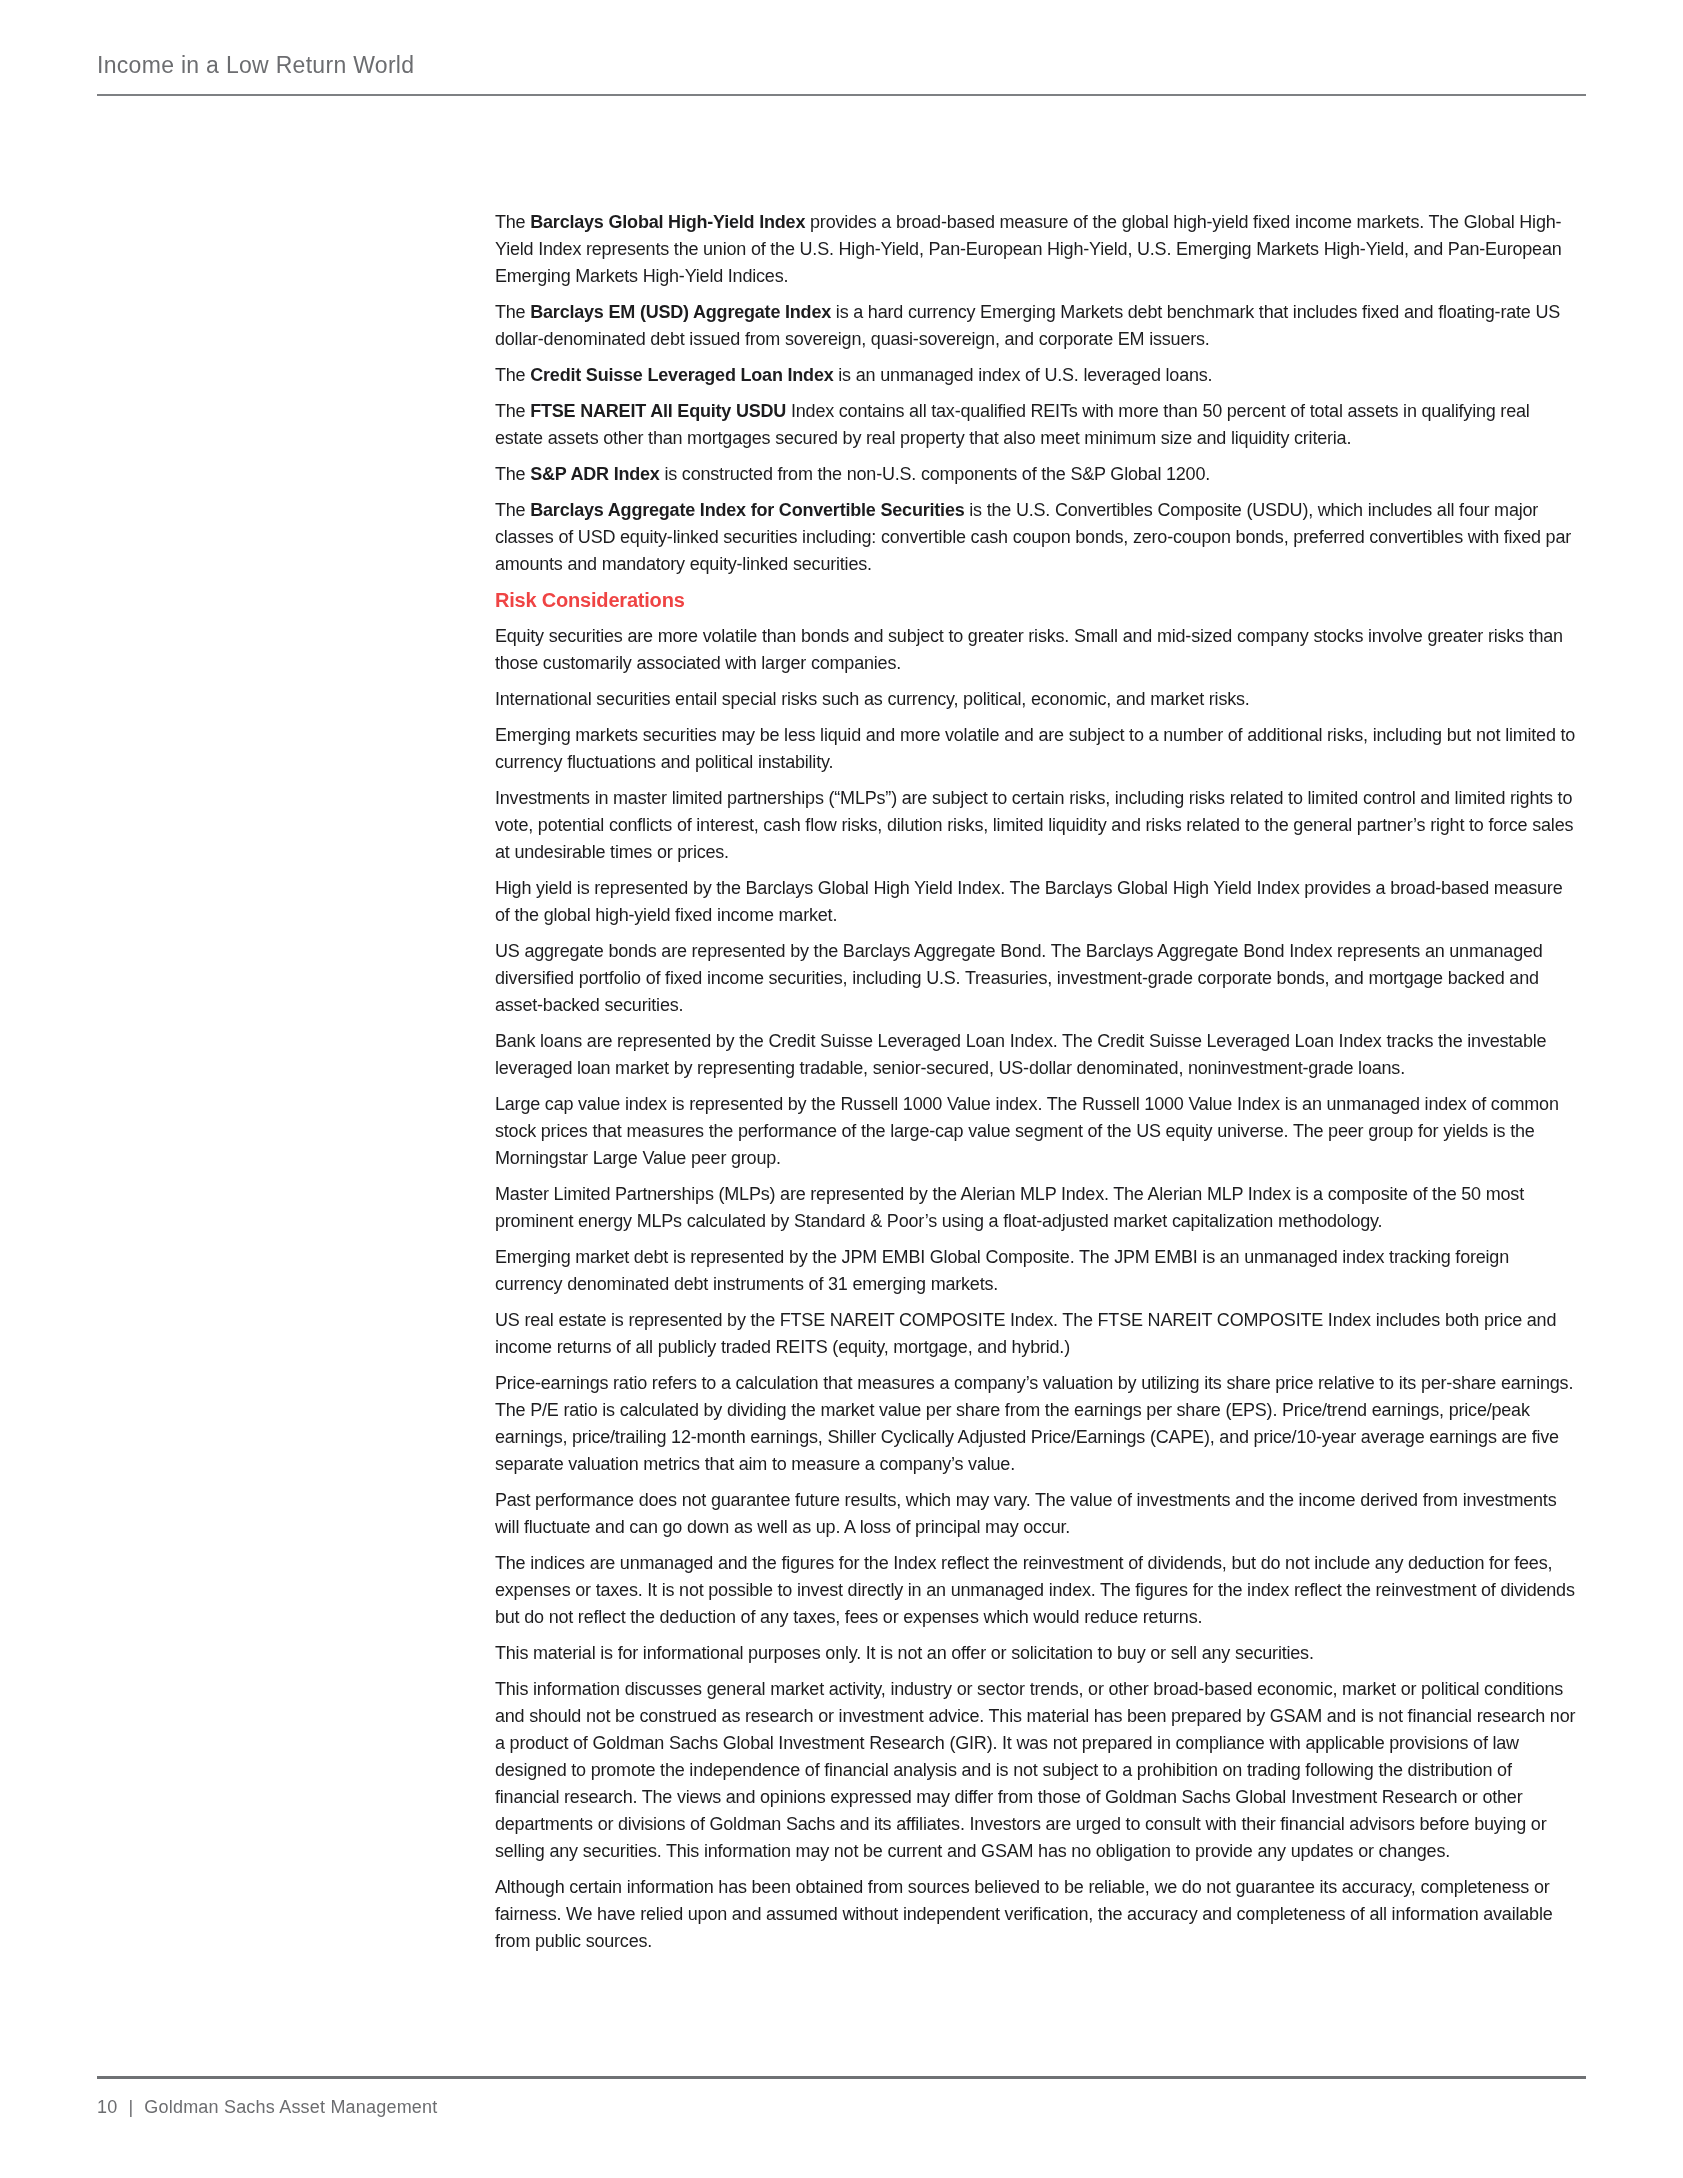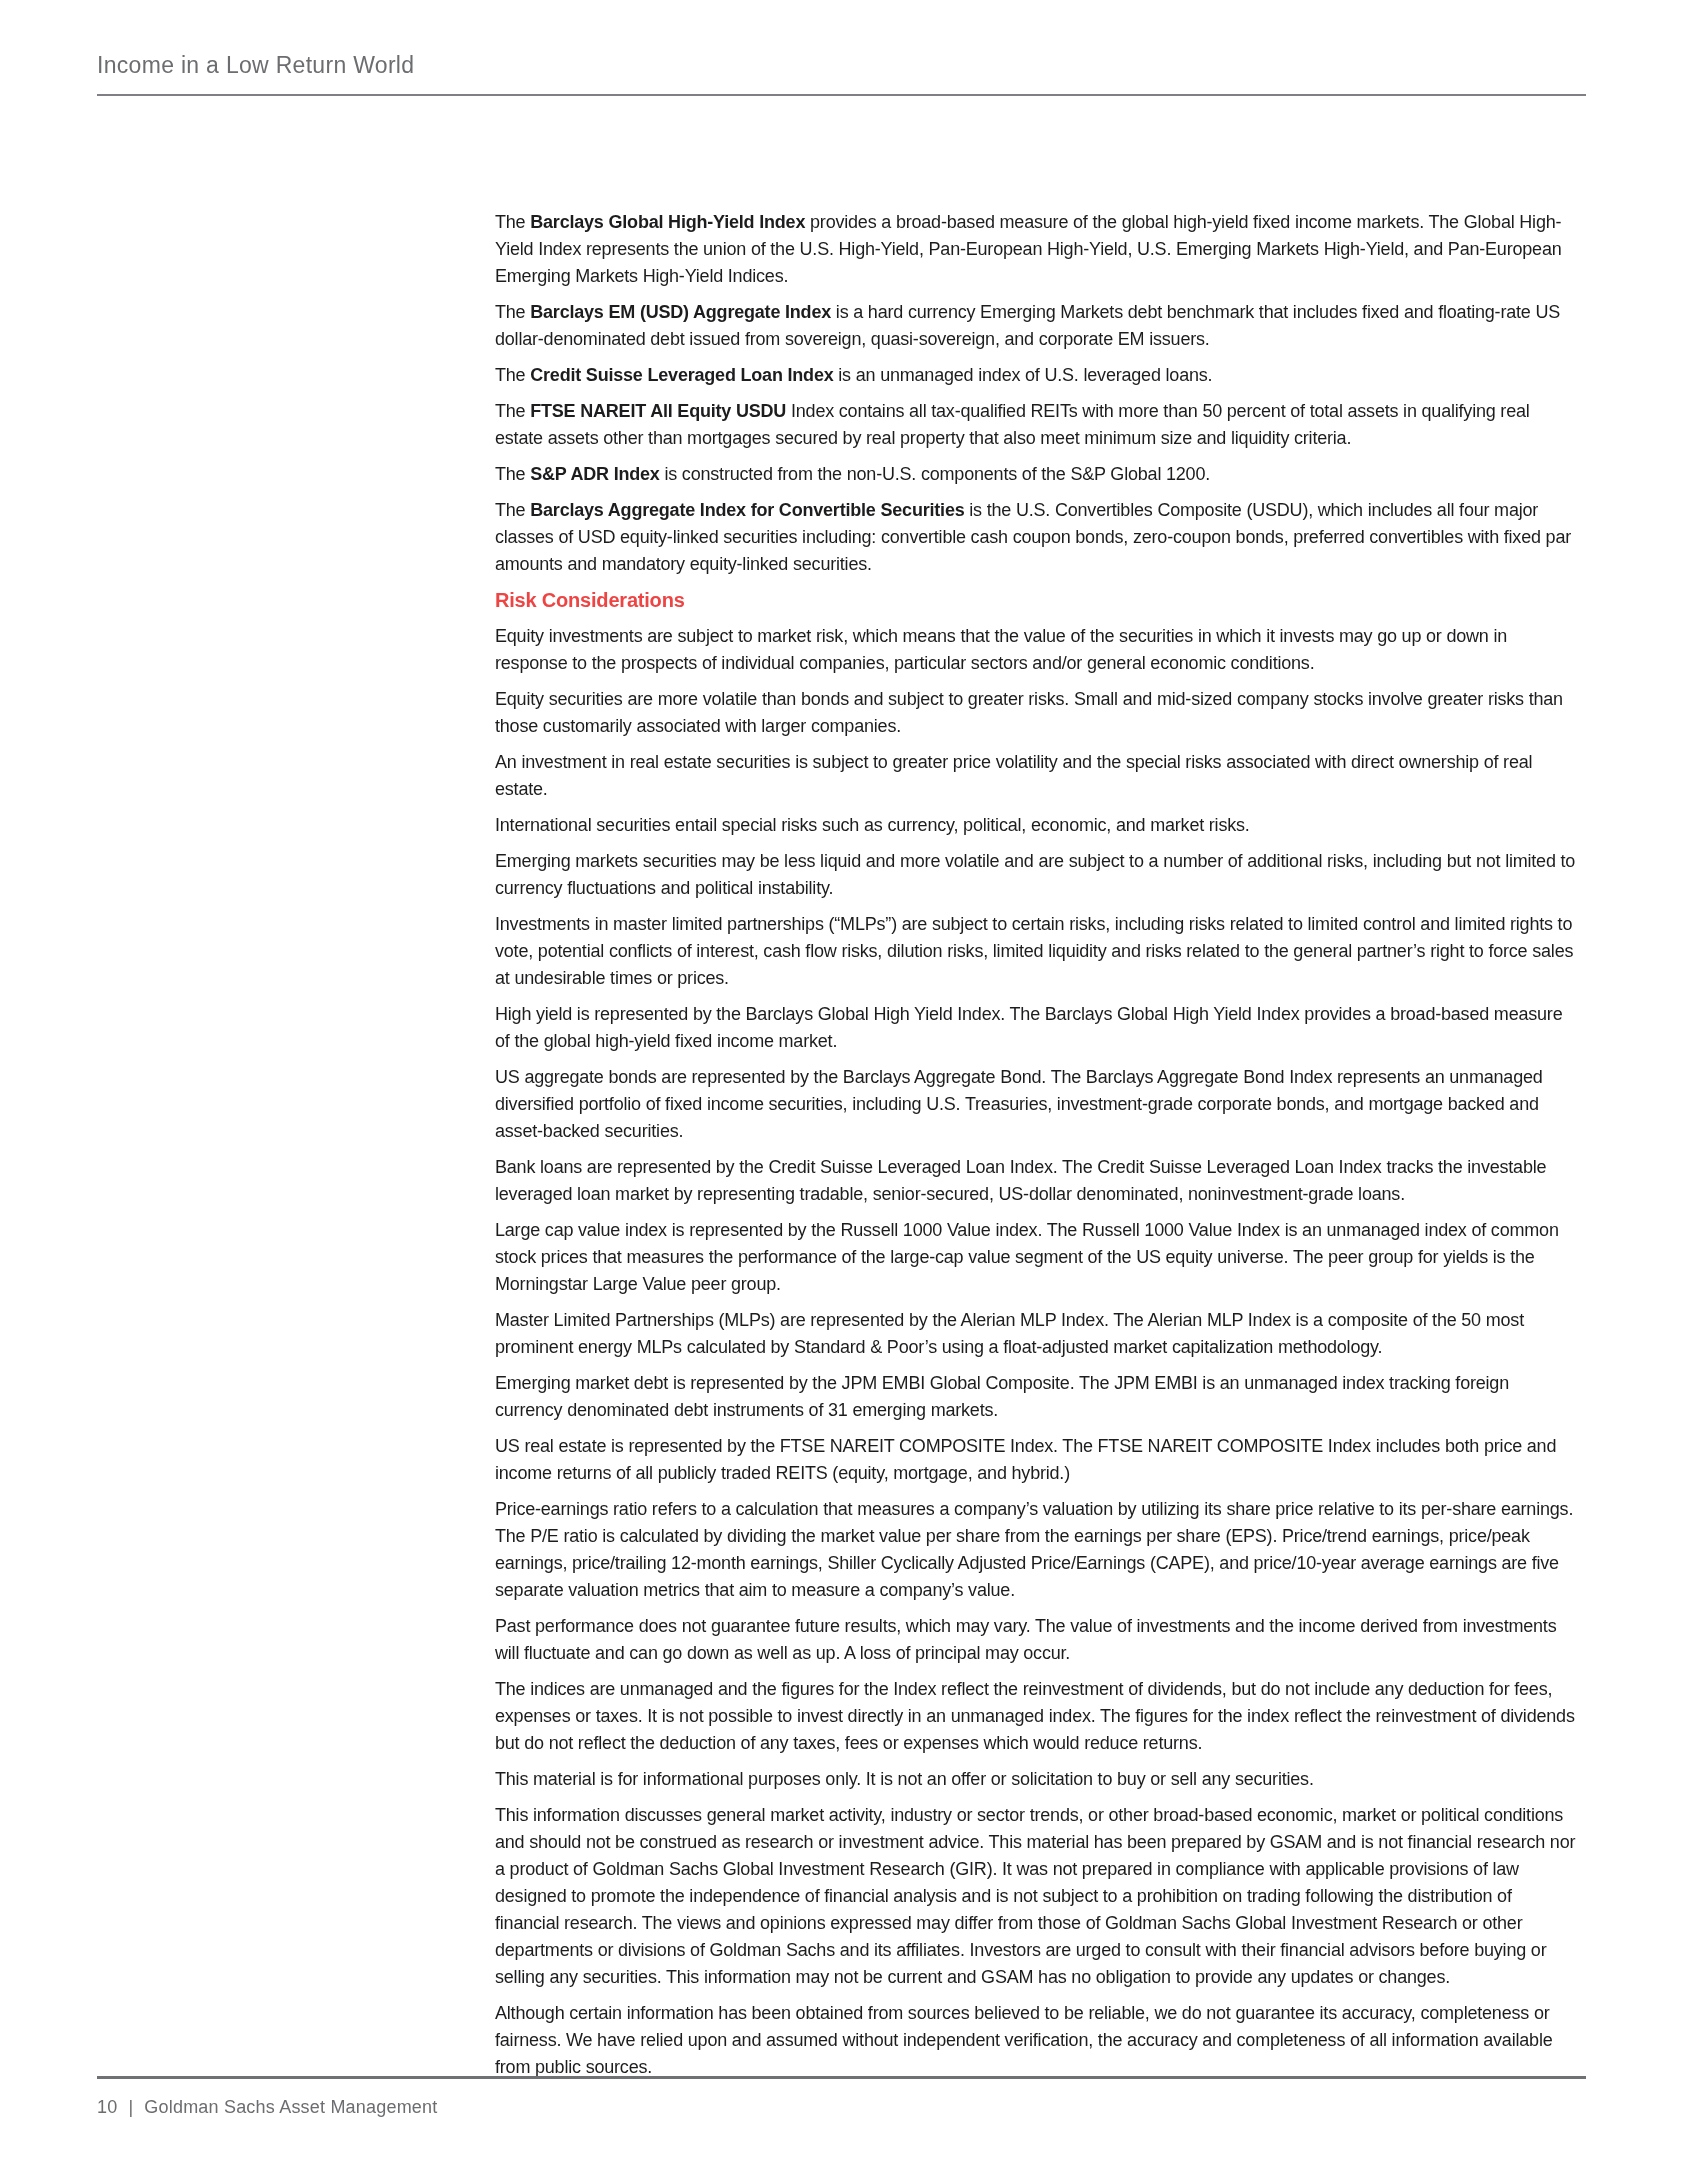--- a/index.html
+++ b/index.html
@@ -95,23 +95,21 @@
   <div class="header-rule"></div>
 
   <main class="body-text" id="body-content">
       <p class="para"><span>The </span><strong>Barclays Global High-Yield Index</strong><span> provides a broad-based measure of the global high-yield fixed income markets. The Global High-Yield Index represents the union of the U.S. High-Yield, Pan-European High-Yield, U.S. Emerging Markets High-Yield, and Pan-European Emerging Markets High-Yield Indices.</span></p>
       <p class="para"><span>The </span><strong>Barclays EM (USD) Aggregate Index</strong><span> is a hard currency Emerging Markets debt benchmark that includes fixed and floating-rate US dollar-denominated debt issued from sovereign, quasi-sovereign, and corporate EM issuers.</span></p>
       <p class="para"><span>The </span><strong>Credit Suisse Leveraged Loan Index</strong><span> is an unmanaged index of U.S. leveraged loans.</span></p>
       <p class="para"><span>The </span><strong>FTSE NAREIT All Equity USDU</strong><span> Index contains all tax-qualified REITs with more than 50 percent of total assets in qualifying real estate assets other than mortgages secured by real property that also meet minimum size and liquidity criteria.</span></p>
       <p class="para"><span>The </span><strong>S&amp;P ADR Index</strong><span> is constructed from the non-U.S. components of the S&amp;P Global 1200.</span></p>
       <p class="para"><span>The </span><strong>Barclays Aggregate Index for Convertible Securities</strong><span> is the U.S. Convertibles Composite (USDU), which includes all four major classes of USD equity-linked securities including: convertible cash coupon bonds, zero-coupon bonds, preferred convertibles with fixed par amounts and mandatory equity-linked securities.</span></p>
       <h2 class="risk-heading">Risk Considerations</h2>
-      <p class="para"><span>Equity investments are subject to market risk, which means that the value of the securities in which it invests may go up or down in response to the prospects of individual companies, particular sectors and/or general economic conditions.</span></p>
       <p class="para"><span>Equity securities are more volatile than bonds and subject to greater risks. Small and mid-sized company stocks involve greater risks than those customarily associated with larger companies.</span></p>
-      <p class="para"><span>An investment in real estate securities is subject to greater price volatility and the special risks associated with direct ownership of real estate.</span></p>
       <p class="para"><span>International securities entail special risks such as currency, political, economic, and market risks.</span></p>
       <p class="para"><span>Emerging markets securities may be less liquid and more volatile and are subject to a number of additional risks, including but not limited to currency fluctuations and political instability.</span></p>
       <p class="para"><span>Investments in master limited partnerships (“MLPs”) are subject to certain risks, including risks related to limited control and limited rights to vote, potential conflicts of interest, cash flow risks, dilution risks, limited liquidity and risks related to the general partner’s right to force sales at undesirable times or prices.</span></p>
       <p class="para"><span>High yield is represented by the Barclays Global High Yield Index. The Barclays Global High Yield Index provides a broad-based measure of the global high-yield fixed income market.</span></p>
       <p class="para"><span>US aggregate bonds are represented by the Barclays Aggregate Bond. The Barclays Aggregate Bond Index represents an unmanaged diversified portfolio of fixed income securities, including U.S. Treasuries, investment-grade corporate bonds, and mortgage backed and asset-backed securities.</span></p>
       <p class="para"><span>Bank loans are represented by the Credit Suisse Leveraged Loan Index. The Credit Suisse Leveraged Loan Index tracks the investable leveraged loan market by representing tradable, senior-secured, US-dollar denominated, noninvestment-grade loans.</span></p>
       <p class="para"><span>Large cap value index is represented by the Russell 1000 Value index. The Russell 1000 Value Index is an unmanaged index of common stock prices that measures the performance of the large-cap value segment of the US equity universe. The peer group for yields is the Morningstar Large Value peer group.</span></p>
       <p class="para"><span>Master Limited Partnerships (MLPs) are represented by the Alerian MLP Index. The Alerian MLP Index is a composite of the 50 most prominent energy MLPs calculated by Standard &amp; Poor’s using a float-adjusted market capitalization methodology.</span></p>
       <p class="para"><span>Emerging market debt is represented by the JPM EMBI Global Composite. The JPM EMBI is an unmanaged index tracking foreign currency denominated debt instruments of 31 emerging markets.</span></p>
       <p class="para"><span>US real estate is represented by the FTSE NAREIT COMPOSITE Index. The FTSE NAREIT COMPOSITE Index includes both price and income returns of all publicly traded REITS (equity, mortgage, and hybrid.)</span></p>

